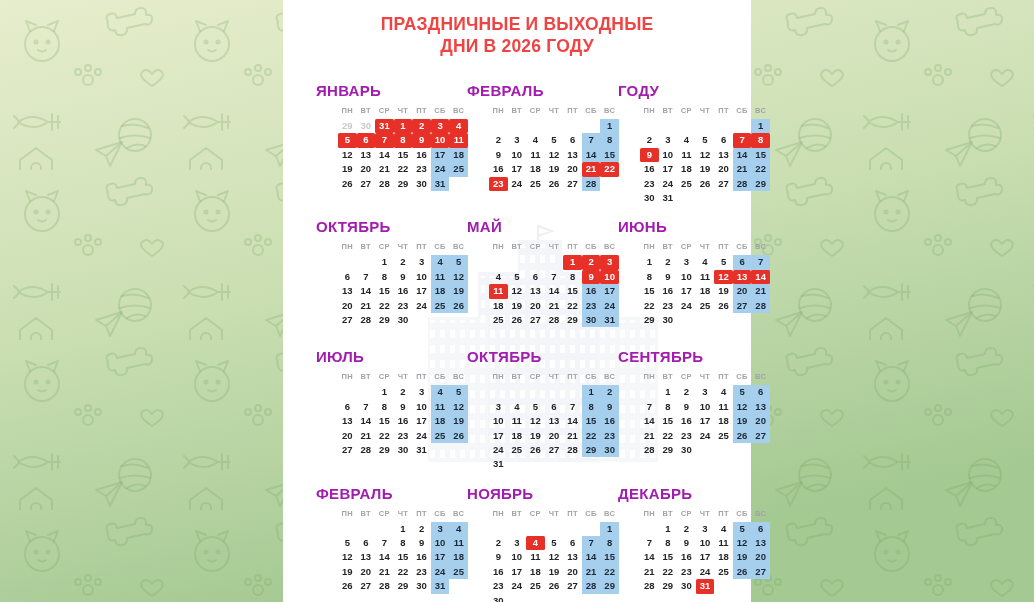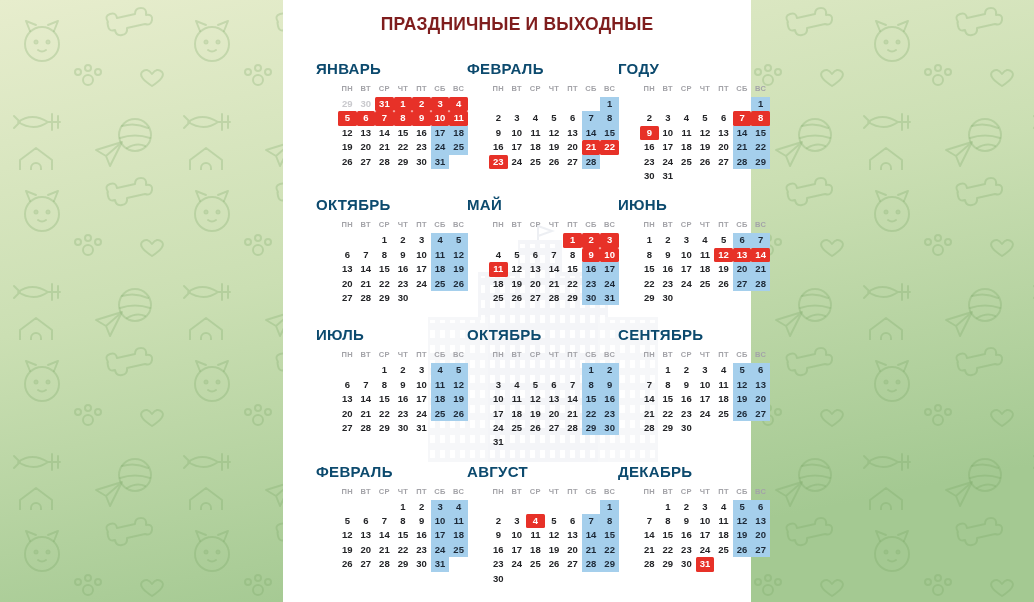--- a/index.html
+++ b/index.html
@@ -20,40 +20,40 @@
     position: absolute;
     left: 135px; top: 222px;
     width: 250px; height: 245px;
     opacity: 0.55;
     pointer-events: none;
   }
   .title {
     position: relative;
     padding-top: 13px;
     text-align: center;
-    color: #7f1d1d;
+    color: #ef4444;
     font-weight: bold;
     font-size: 17.5px;
     line-height: 22px;
     letter-spacing: 0.2px;
   }
   .months-grid {
     position: relative;
     margin-top: 25px;
     padding-left: 33px;
     display: grid;
     grid-template-columns: repeat(3, 130px);
     column-gap: 21px;
     row-gap: 13px;
   }
   .month { min-height: 117px; }
   .month-name {
     font-size: 15px;
     font-weight: bold;
-    color: #0c4a6e;
+    color: #a21caf;
     letter-spacing: 0.3px;
     margin-bottom: 7px;
   }
   .weekdays, .days {
     display: grid;
     grid-template-columns: repeat(7, 18.57px);
     margin-left: 22px;
   }
   .weekdays { margin-bottom: 3px; }
   .wd {
@@ -138,20 +138,21 @@
     <g>
       <rect x="102" y="22" width="40" height="56" fill="url(#winPat)"></rect>
       <rect x="63" y="54" width="124" height="184" fill="url(#winPat)"></rect>
       <rect x="12" y="98" width="56" height="140" fill="url(#winPat)"></rect>
       <rect x="182" y="98" width="56" height="140" fill="url(#winPat)"></rect>
     </g>
   </svg>
 
   <div class="title">
     <div>ПРАЗДНИЧНЫЕ И ВЫХОДНЫЕ</div>
+    <div>ДНИ В 2026 ГОДУ</div>
   </div>
 
   <div class="months-grid" id="months-grid">
       <div class="month">
         <div class="month-name">ЯНВАРЬ</div>
         <div class="weekdays">
           <div class="wd">ПН</div>
           <div class="wd">ВТ</div>
           <div class="wd">СР</div>
           <div class="wd">ЧТ</div>
@@ -618,21 +619,21 @@
           <div class="cell weekend">25</div>
           <div class="cell">26</div>
           <div class="cell">27</div>
           <div class="cell">28</div>
           <div class="cell">29</div>
           <div class="cell">30</div>
           <div class="cell weekend">31</div>
         </div>
       </div>
       <div class="month">
-        <div class="month-name">АВГУСТ</div>
+        <div class="month-name">НОЯБРЬ</div>
         <div class="weekdays">
           <div class="wd">ПН</div>
           <div class="wd">ВТ</div>
           <div class="wd">СР</div>
           <div class="wd">ЧТ</div>
           <div class="wd">ПТ</div>
           <div class="wd">СБ</div>
           <div class="wd">ВС</div>
         </div>
         <div class="days">

